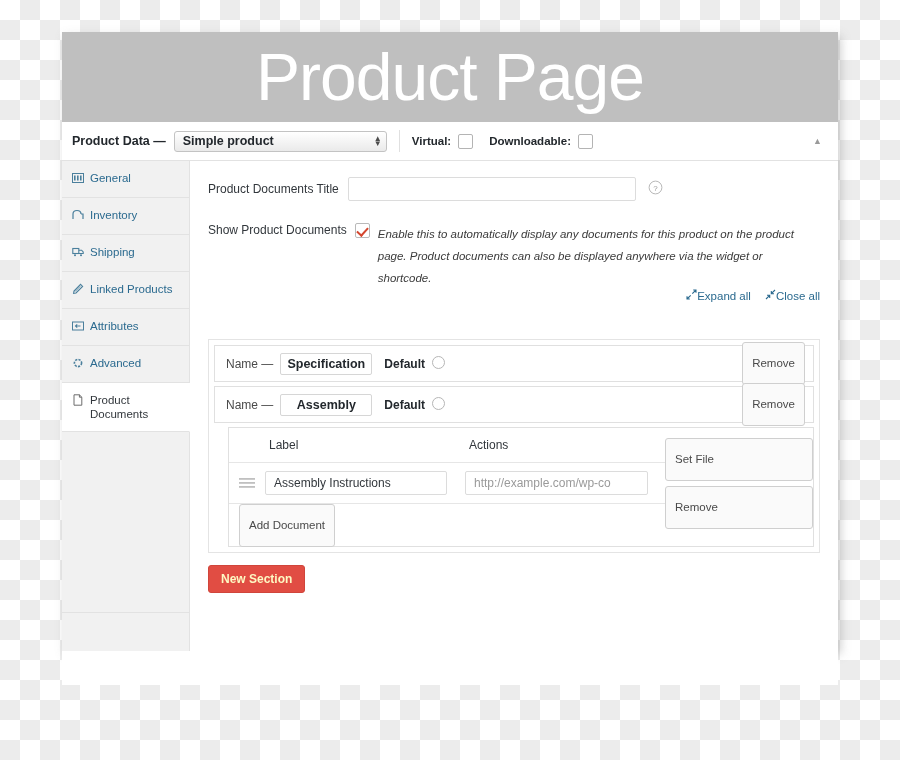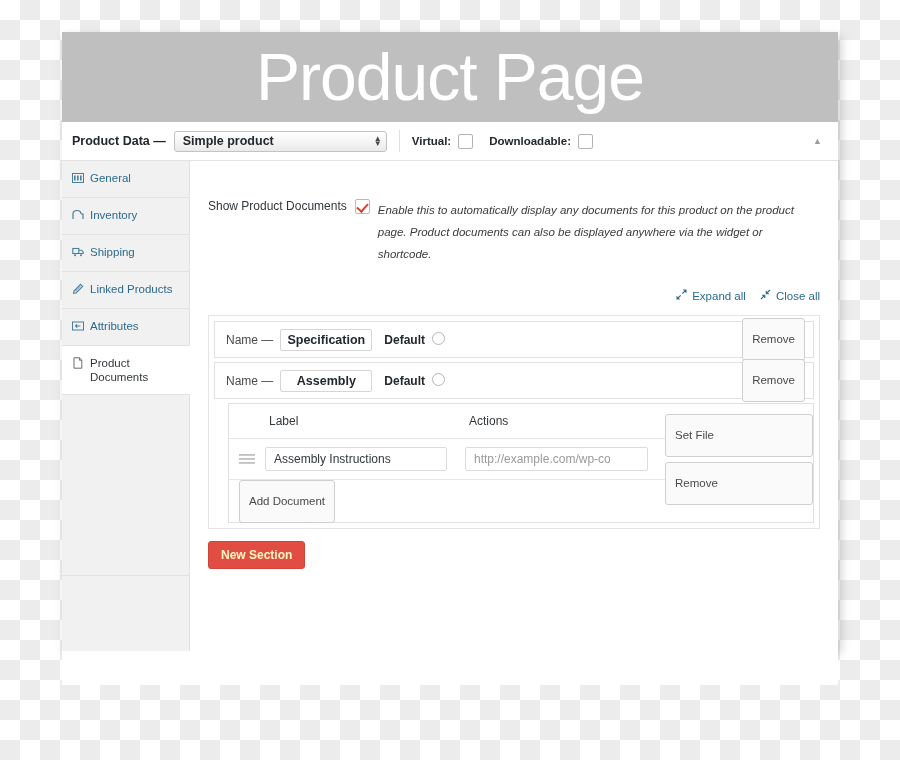--- a/index.html
+++ b/index.html
@@ -99,21 +99,21 @@
   }
   #show-docs-desc{
     font-size:11.5px;font-style:italic;color:#3b3b3b;line-height:22px;
     max-width:430px;
   }
 
   #expand-row{
     position:absolute;right:18px;top:128px;
     display:flex;align-items:center;gap:14px;font-size:11.5px;
   }
-  .exp-link{display:flex;align-items:center;gap:5px;color:#2b6a8f;}
+  .exp-link{display:flex;align-items:center;color:#2b6a8f;}
 
   
   #sections-box{
     margin-top:50px;border:1px solid #e4e4e4;background:#fff;
     padding:5px;box-sizing:border-box;
   }
   .section-head{
     border:1px solid #e0e0e0;background:#fff;
     height:35px;display:flex;align-items:center;padding:0 8px 0 11px;
     margin-bottom:4px;
@@ -254,36 +254,54 @@
       <div class="side-item">
         <span class="ico">
           <svg width="12" height="12" viewBox="0 0 12 12">
               <rect x="0.5" y="2" width="11" height="8" fill="none" stroke="#4a7f9c"></rect>
               <path d="M8.5 6 L3.5 6 M5.2 4.3 L3.5 6 L5.2 7.7" fill="none" stroke="#4a7f9c" stroke-width="1.1"></path>
             </svg>
         </span>
         <span>Attributes</span>
       </div>
 
+      <div class="side-item">
+        <span class="ico">
+          <svg width="12" height="12" viewBox="0 0 12 12">
+              <circle cx="6" cy="6" r="3.6" fill="none" stroke="#4a7f9c" stroke-width="1.6" stroke-dasharray="2.2 1.2"></circle>
+            </svg>
+        </span>
+        <span>Advanced</span>
+      </div>
 
       <div class="side-item active">
         <span class="ico">
           <svg width="12" height="12" viewBox="0 0 12 12">
               <path d="M2 0.8 L7.4 0.8 L9.8 3.2 L9.8 11.2 L2 11.2 Z" fill="none" stroke="#6d6d6d" stroke-width="1"></path>
               <path d="M7.4 0.8 L7.4 3.2 L9.8 3.2" fill="none" stroke="#6d6d6d" stroke-width="1"></path>
             </svg>
         </span>
         <span>Product Documents</span>
       </div>
 
       <div id="side-filler"></div>
     </div>
 
     <div id="panel">
 
+      <div class="row-title">
+        <span class="fld-label">Product Documents Title</span>
+        <input class="txt-input" type="text" value="" placeholder="" style="">
+        <span class="help-ico">
+          <svg width="15" height="15" viewBox="0 0 15 15">
+              <circle cx="7.5" cy="7.5" r="6.4" fill="none" stroke="#b9b9b9"></circle>
+              <text x="7.5" y="10.6" font-size="8" fill="#9a9a9a" text-anchor="middle" font-family="Liberation Sans">?</text>
+            </svg>
+        </span>
+      </div>
 
       <div id="show-docs-row">
         <span id="show-docs-label">Show Product Documents</span>
         <span id="show-docs-cb"></span>
         <span id="show-docs-desc">Enable this to automatically display any documents for this product on the product page. Product documents can also be displayed anywhere via the widget or shortcode.</span>
       </div>
 
       <div id="expand-row">
         <span class="exp-link">
           <span>

